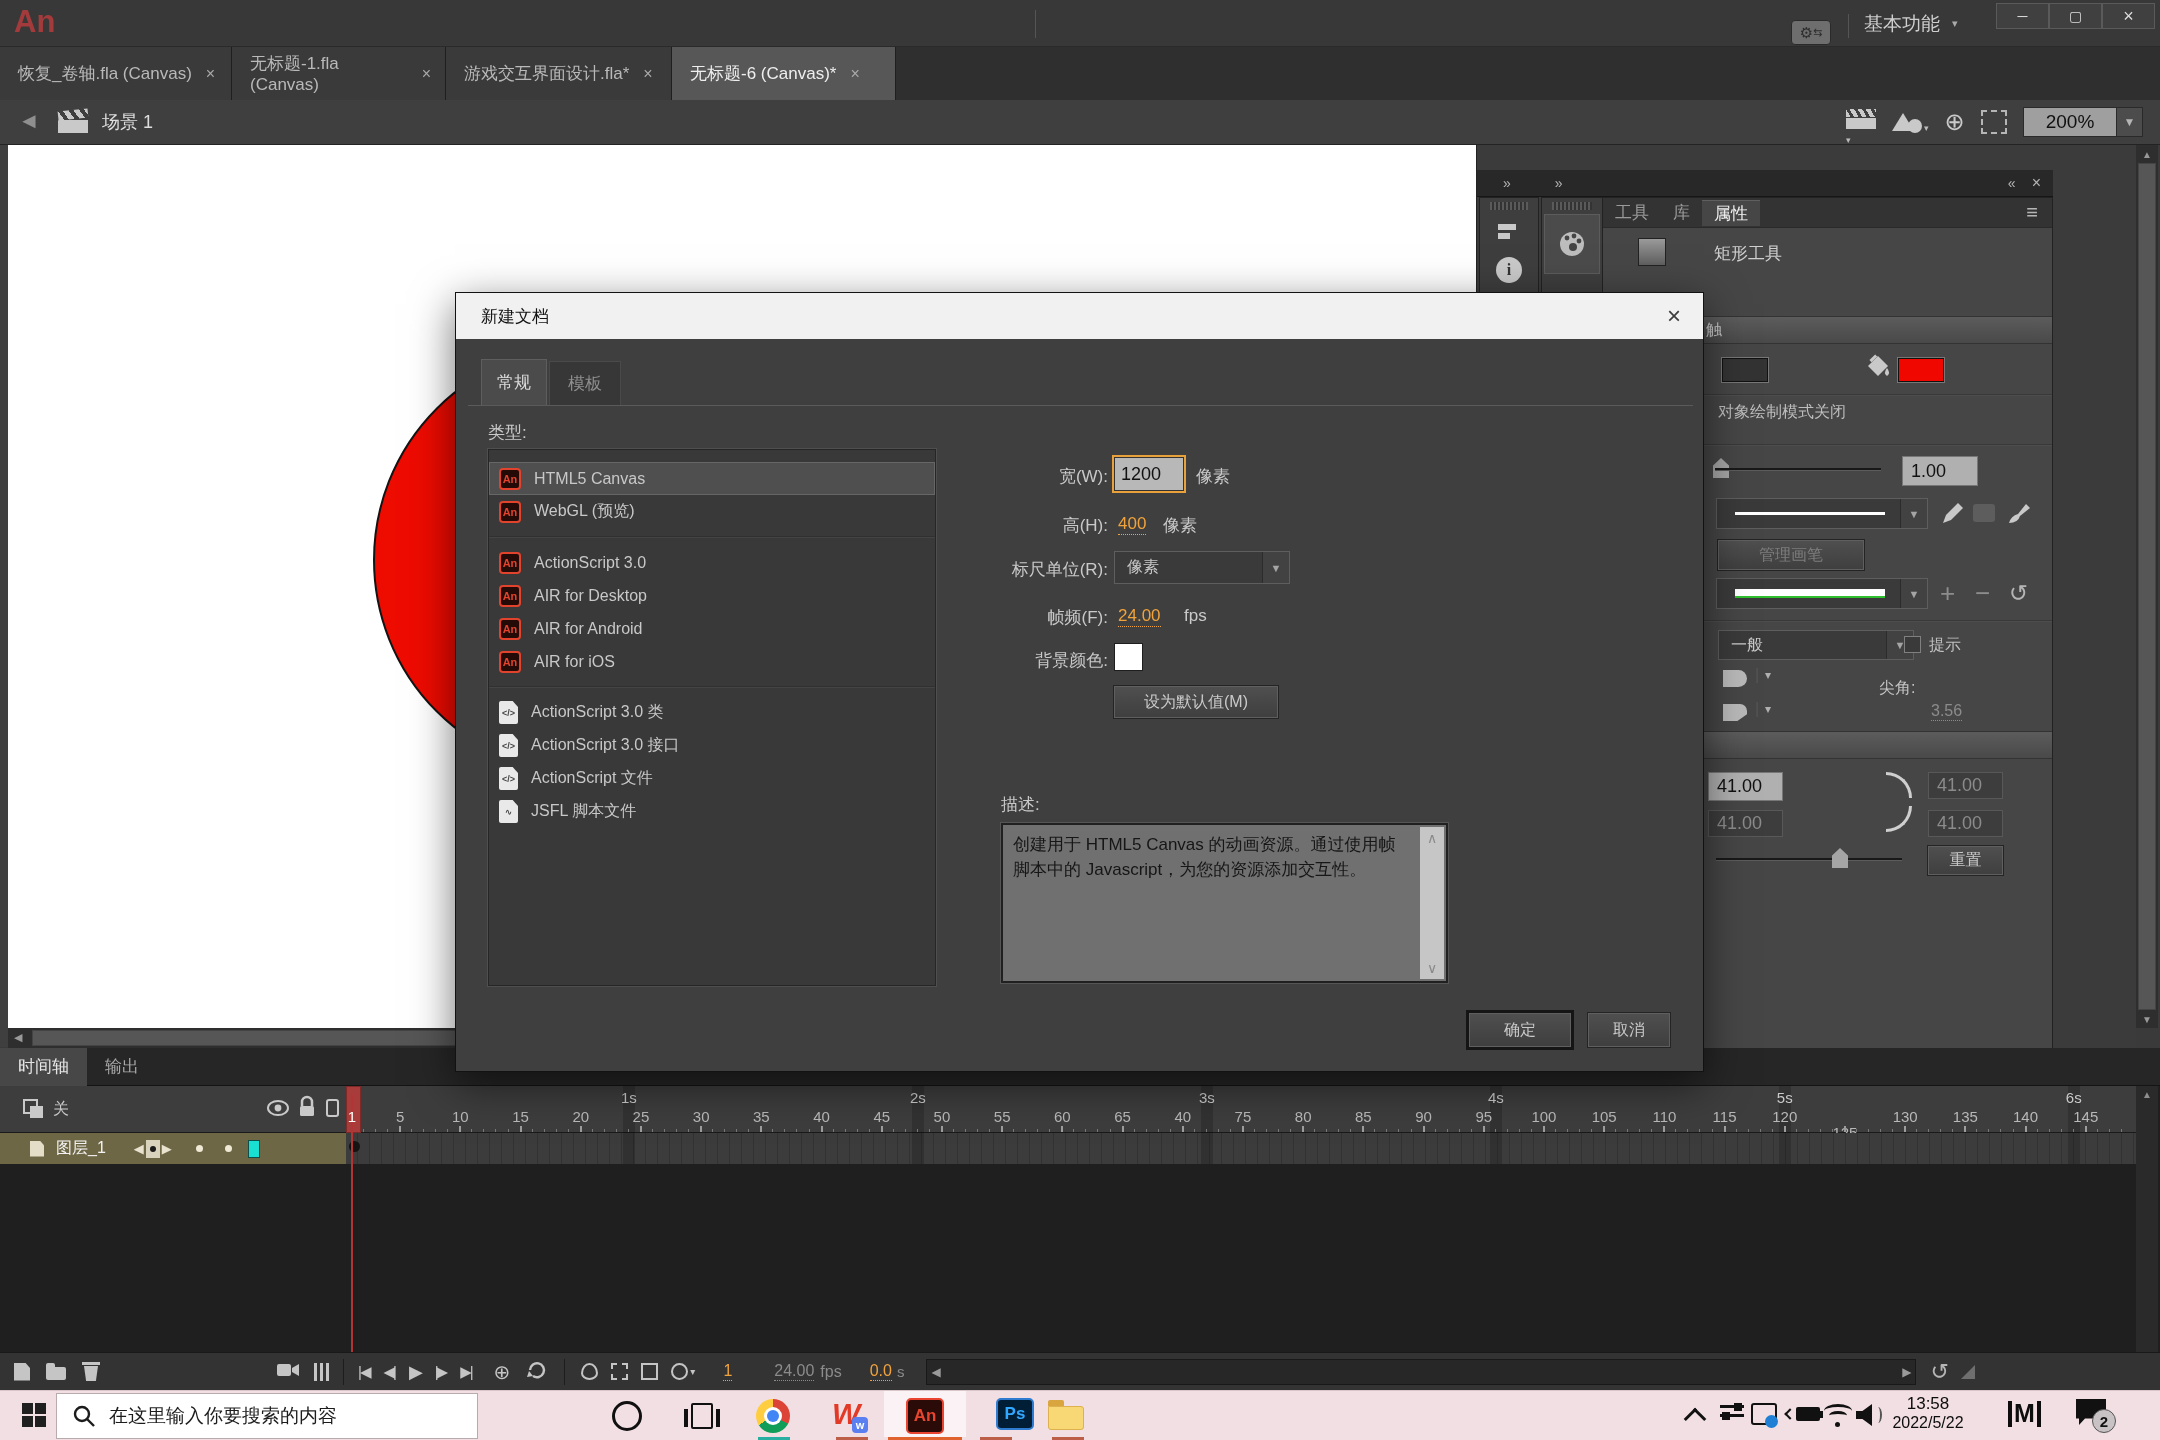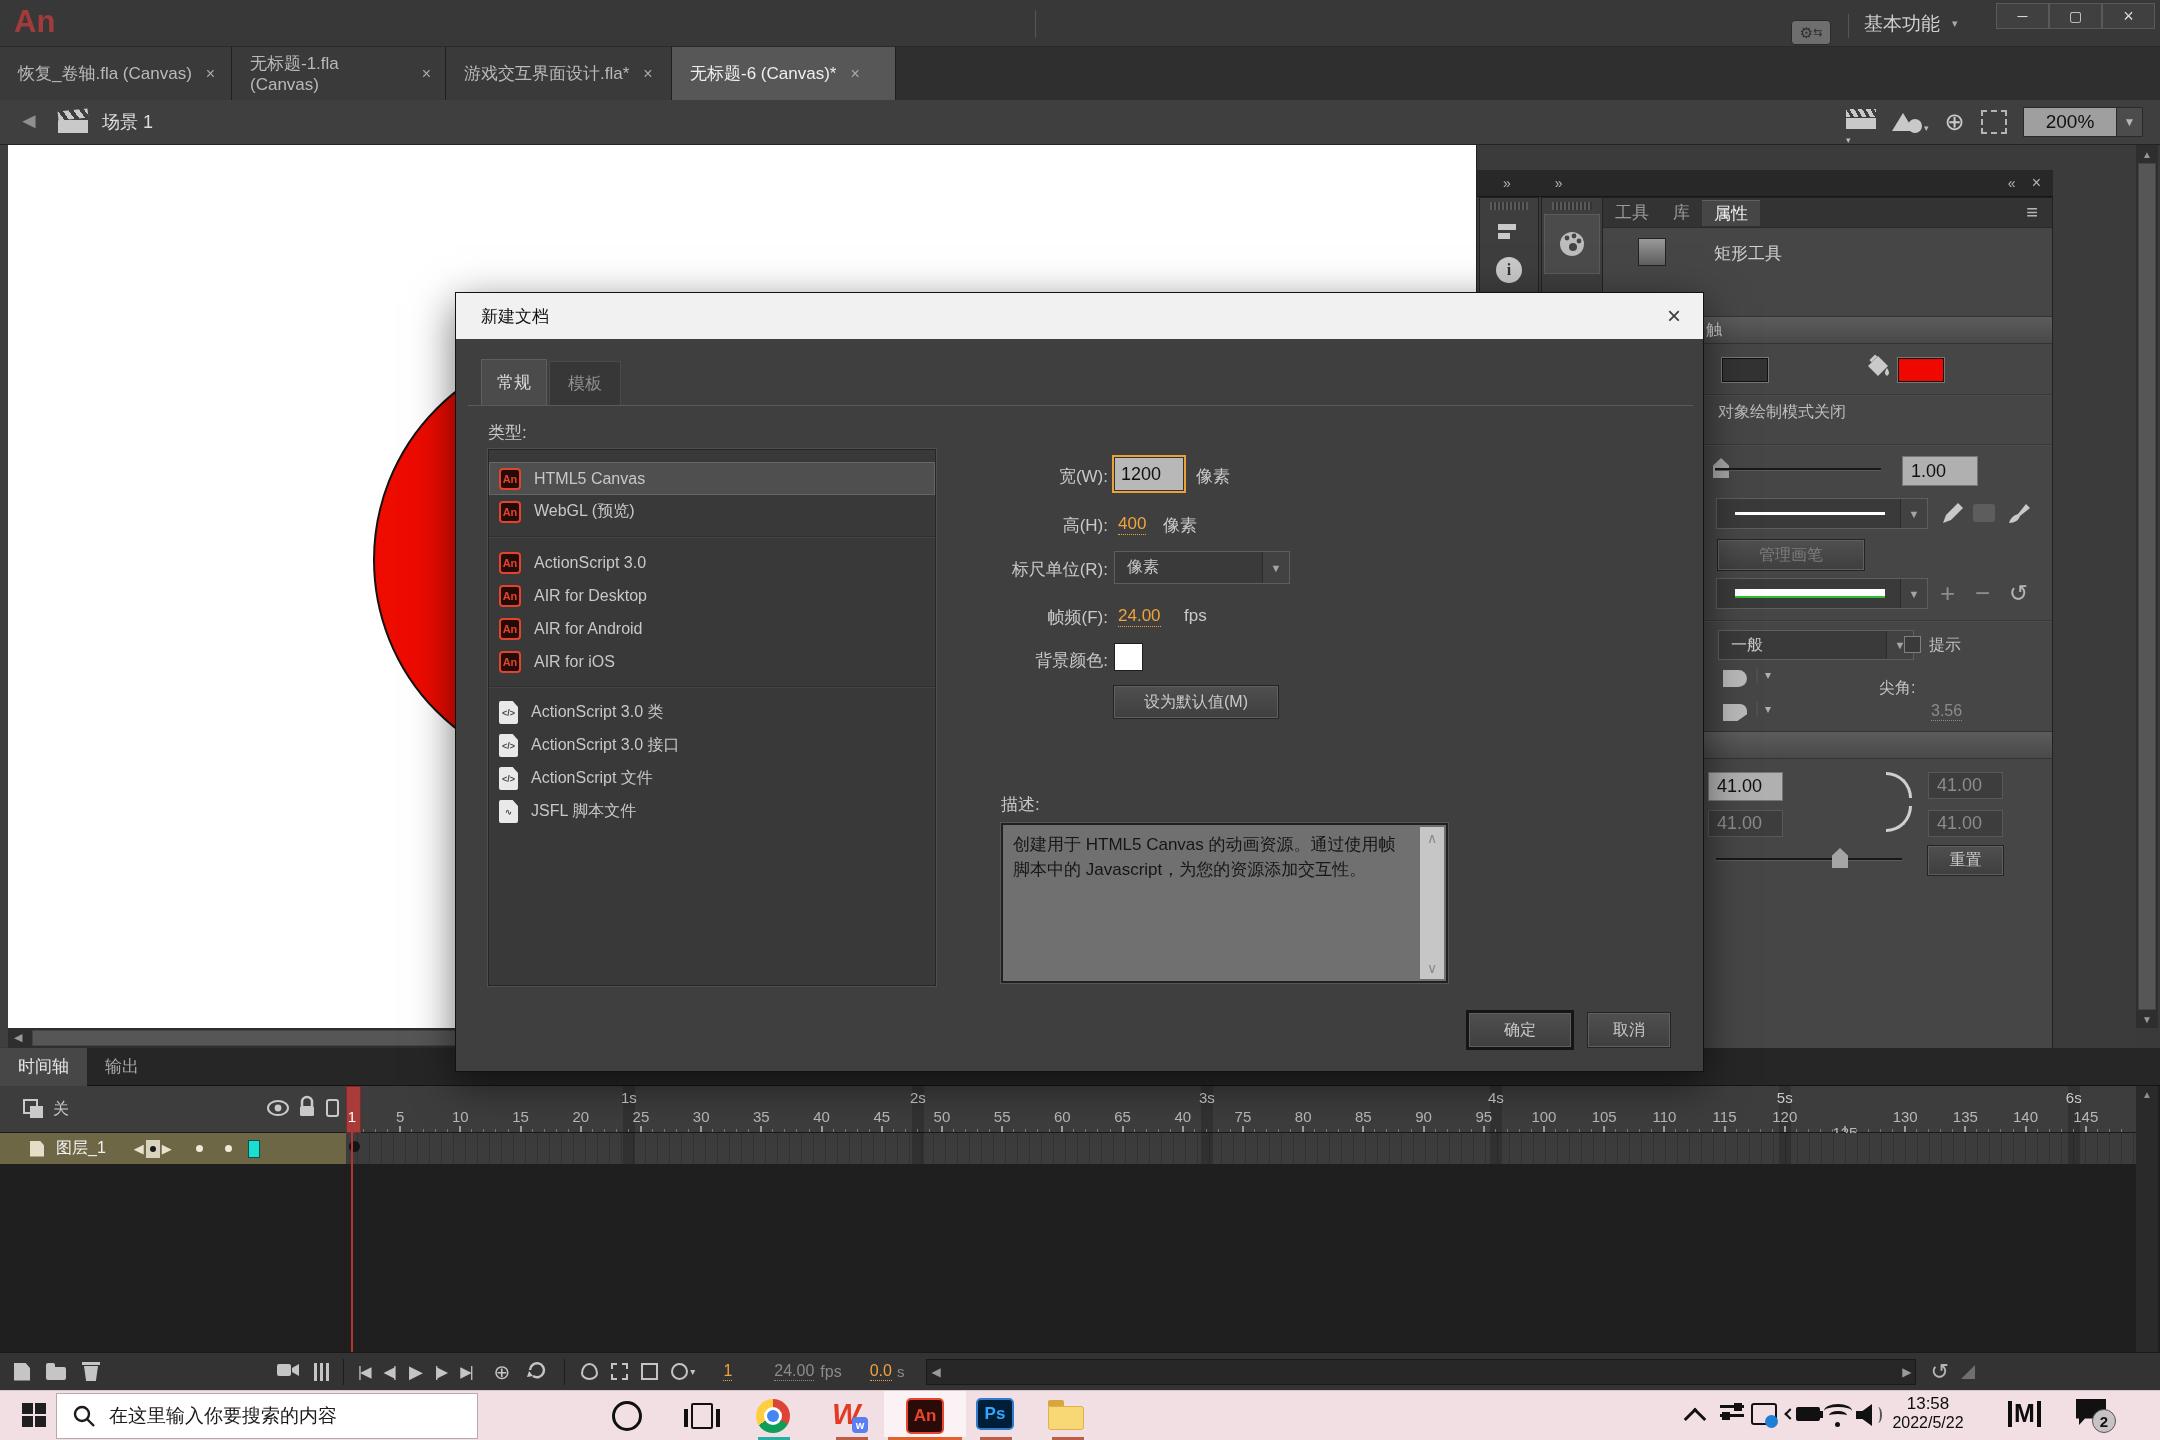--- a/index.html
+++ b/index.html
@@ -637,21 +637,21 @@
   </div>
   <div class="abs" style="left:756px;top:8px;width:34px;height:34px;border-radius:50%;background:conic-gradient(#db4437 0 33%,#0f9d58 33% 66%,#ffcd40 66% 100%)">
     <div class="abs" style="left:8px;top:8px;width:18px;height:18px;border-radius:50%;background:#fff"></div>
     <div class="abs" style="left:11px;top:11px;width:12px;height:12px;border-radius:50%;background:#4285f4"></div>
   </div>
   <div class="abs" style="left:832px;top:6px;font-size:30px;font-weight:bold;color:#e23a26;font-style:italic">W
     <div class="ctr abs" style="left:20px;top:20px;width:16px;height:16px;background:#5a7ff0;border-radius:4px;color:#fff;font-size:11px;font-style:normal">w</div>
   </div>
   <div class="abs" style="left:884px;top:0;width:82px;height:46px;background:rgba(255,255,255,.6)"></div>
   <div class="ctr abs" style="left:906px;top:7px;width:38px;height:36px;background:#2b0b08;border:2.5px solid #e8442f;border-radius:5px;color:#e8452f;font-weight:bold;font-size:17px">An</div>
-  <div class="ctr abs" style="left:976px;top:7px;width:38px;height:32px;background:#001e36;border:2.5px solid #2e7bd0;border-radius:5px;color:#31a8ff;font-weight:bold;font-size:17px">Ps</div>
+  <div class="ctr abs" style="left:996px;top:7px;width:38px;height:32px;background:#001e36;border:2.5px solid #2e7bd0;border-radius:5px;color:#31a8ff;font-weight:bold;font-size:17px">Ps</div>
   <div class="abs" style="left:1048px;top:9px">
     <div style="width:16px;height:6px;background:#d9a53f;border-radius:2px 2px 0 0"></div>
     <div style="width:36px;height:24px;background:#f8d775;border-radius:0 3px 3px 3px;border:1px solid #dcb14e"></div>
   </div>
   <div class="underline" style="left:758px;width:32px;background:#27b0a2"></div>
   <div class="underline" style="left:836px;width:32px;background:#bd5f48"></div>
   <div class="underline" style="left:888px;width:74px;background:#e0622f"></div>
   <div class="underline" style="left:980px;width:32px;background:#bd5f48"></div>
   <div class="underline" style="left:1052px;width:32px;background:#bd5f48"></div>
 

